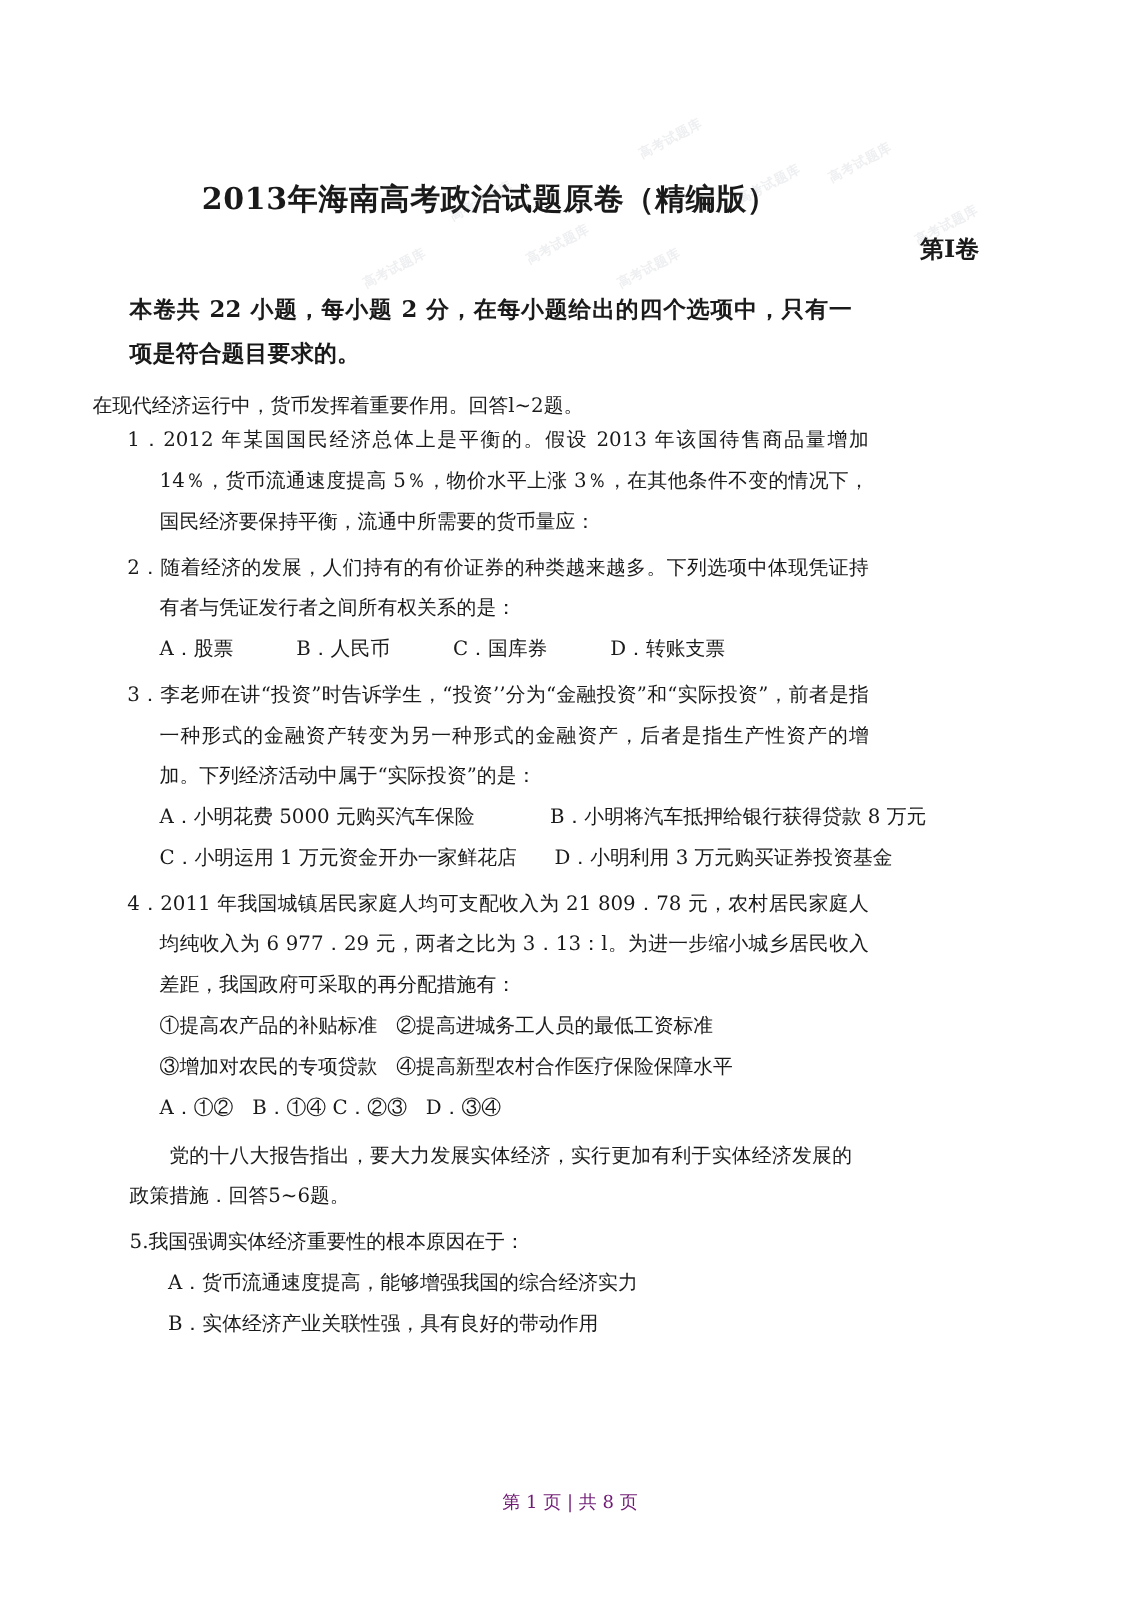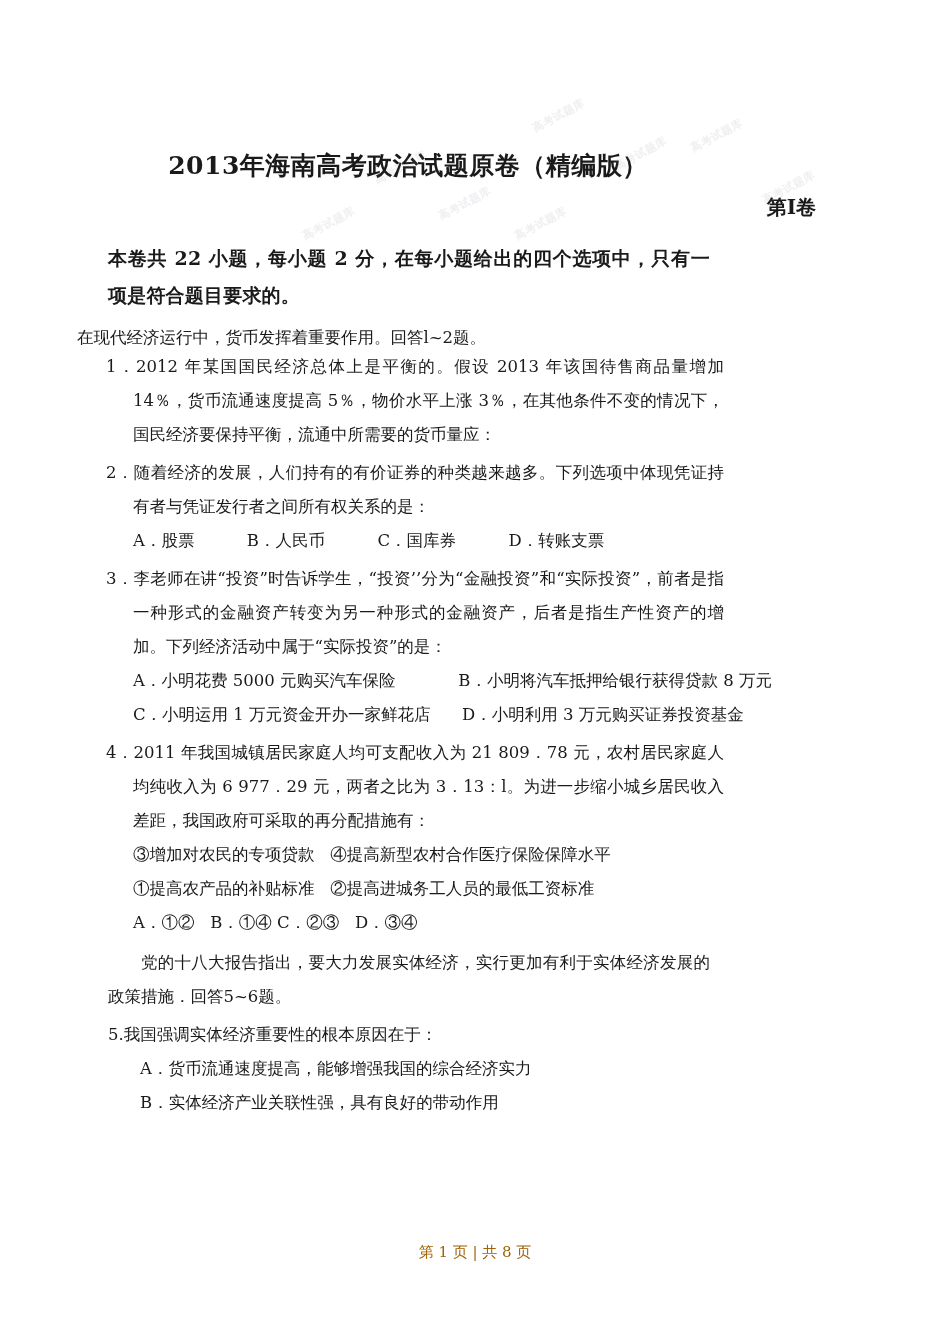--- a/index.html
+++ b/index.html
@@ -135,21 +135,21 @@
     padding: 0 92px 0 140px;
   }
 
   .footer {
     position: absolute;
     left: 0;
     right: 0;
     top: 1243px;
     text-align: center;
     font-size: 15px;
-    color: #a16207;
+    color: #701a75;
     z-index: 2;
   }
 </style>
 </head>
 <body>
 
 <div class="page">
 
   <div class="watermark-layer">
     <div class="wm" style="left:530px;  top:108px;">高考试题库</div>
@@ -175,22 +175,22 @@
     <p class="q"><span class="stem-num">1．</span><span>2012 年某国国民经济总体上是平衡的。假设 2013 年该国待售商品量增加 14％，货币流通速度提高 5％，物价水平上涨 3％，在其他条件不变的情况下，国民经济要保持平衡，流通中所需要的货币量应：</span></p>
 
     <p class="q"><span class="stem-num">2．</span><span>随着经济的发展，人们持有的有价证券的种类越来越多。下列选项中体现凭证持有者与凭证发行者之间所有权关系的是：</span></p>
     <p class="opts">A．股票          B．人民币          C．国库券          D．转账支票</p>
 
     <p class="q"><span class="stem-num">3．</span><span>李老师在讲“投资”时告诉学生，“投资’’分为“金融投资”和“实际投资”，前者是指一种形式的金融资产转变为另一种形式的金融资产，后者是指生产性资产的增加。下列经济活动中属于“实际投资”的是：</span></p>
     <p class="opts">A．小明花费 5000 元购买汽车保险            B．小明将汽车抵押给银行获得贷款 8 万元</p>
     <p class="opts">C．小明运用 1 万元资金开办一家鲜花店      D．小明利用 3 万元购买证券投资基金</p>
 
     <p class="q"><span class="stem-num">4．</span><span>2011 年我国城镇居民家庭人均可支配收入为 21 809．78 元，农村居民家庭人均纯收入为 6 977．29 元，两者之比为 3．13：l。为进一步缩小城乡居民收入差距，我国政府可采取的再分配措施有：</span></p>
+    <p class="subitems">①提高农产品的补贴标准   ②提高进城务工人员的最低工资标准</p>
     <p class="subitems">③增加对农民的专项贷款   ④提高新型农村合作医疗保险保障水平</p>
-    <p class="subitems">①提高农产品的补贴标准   ②提高进城务工人员的最低工资标准</p>
     <p class="opts">A．①②   B．①④ C．②③   D．③④</p>
 
     <p class="para">党的十八大报告指出，要大力发展实体经济，实行更加有利于实体经济发展的政策措施．回答5~6题。</p>
 
     <p class="q5-stem"><span>5.</span><span>我国强调实体经济重要性的根本原因在于：</span></p>
     <p class="q5-opt">A．货币流通速度提高，能够增强我国的综合经济实力</p>
     <p class="q5-opt">B．实体经济产业关联性强，具有良好的带动作用</p>
 
   </div>
 

